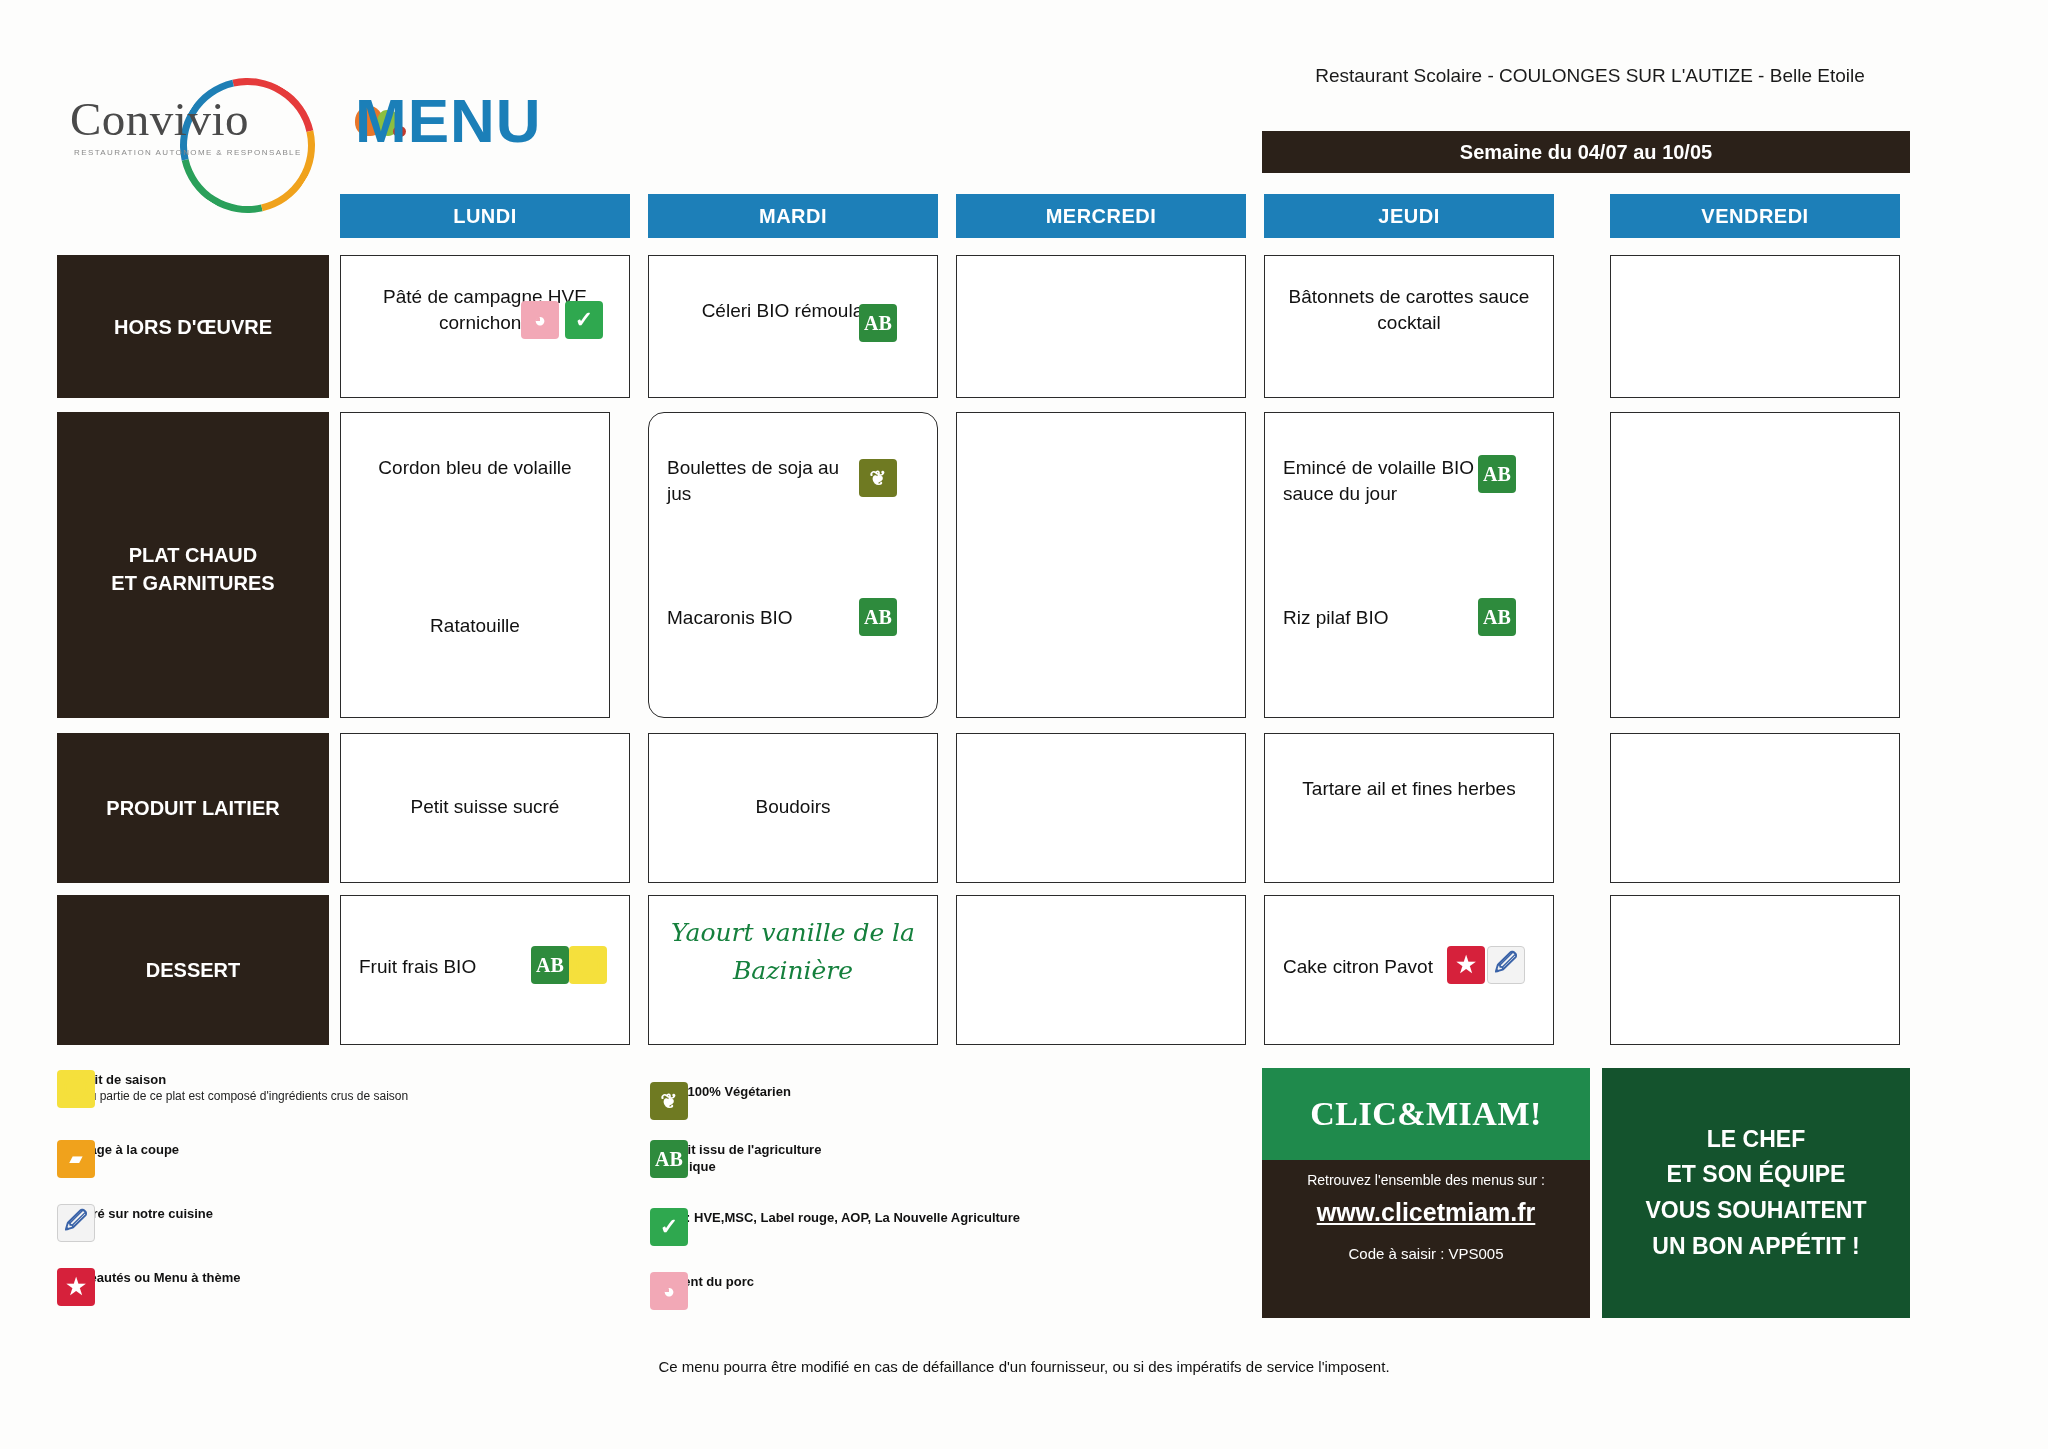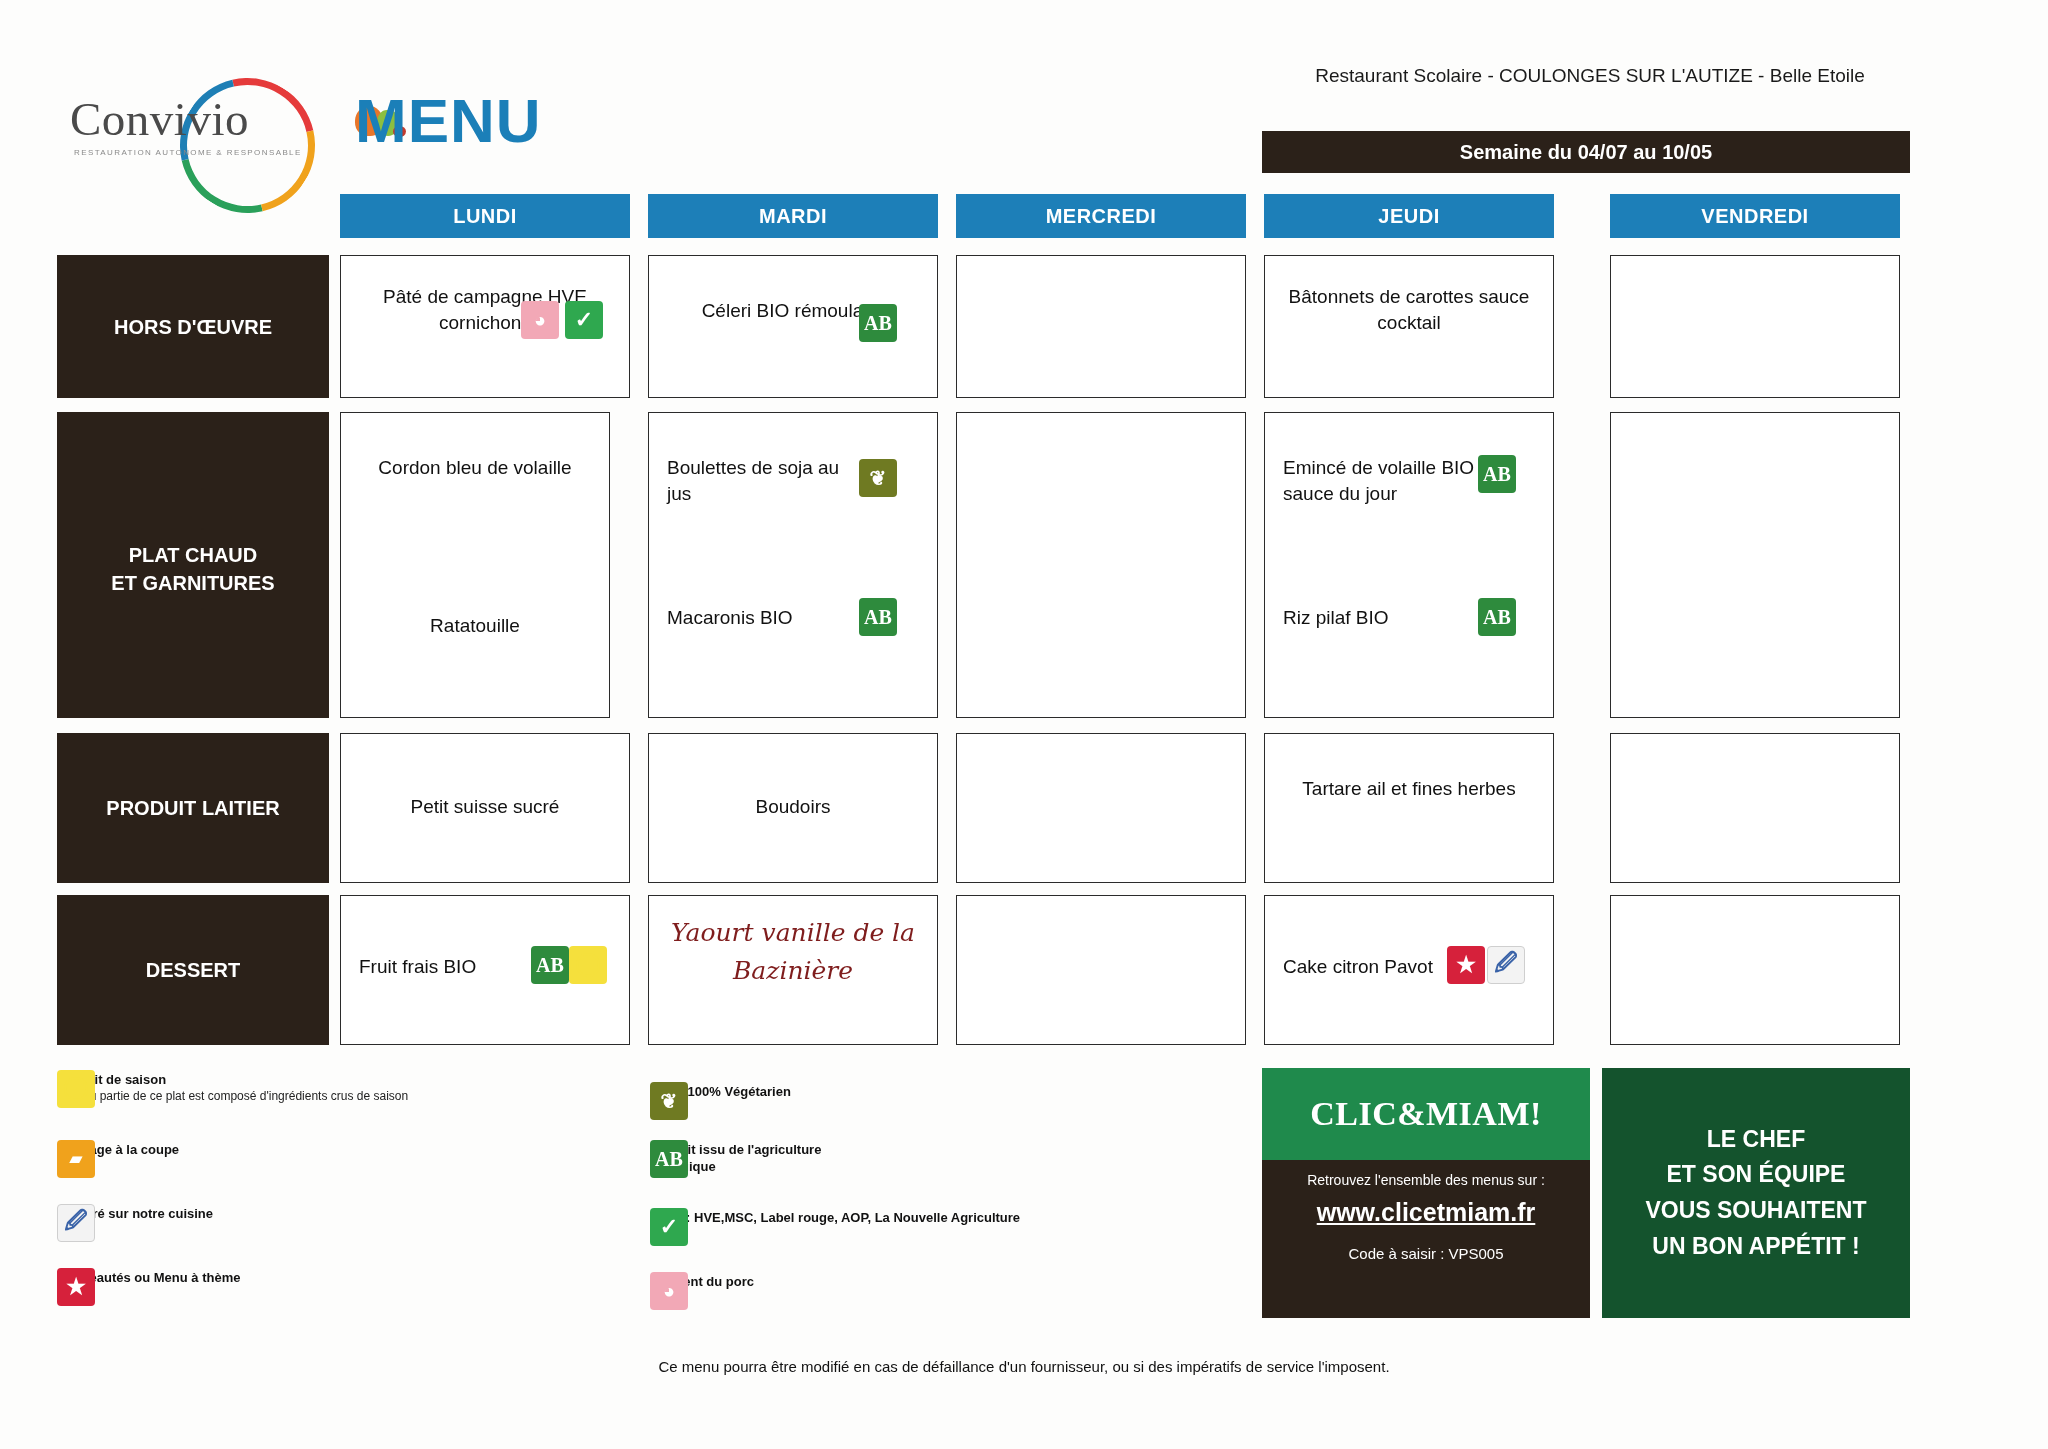--- a/index.html
+++ b/index.html
@@ -143,21 +143,21 @@
     line-height: 1.35;
   }
   .cell-text.left {
     text-align: left;
     left: 18px;
   }
   .handwriting {
     font-family: "DejaVu Serif", serif;
     font-size: 25px;
     font-style: italic;
-    color: #7f1d1d;
+    color: #15803d;
     line-height: 1.5;
   }
 
   
   .badge {
     position: absolute;
     width: 38px; height: 38px;
     border-radius: 4px;
     display: flex; align-items: center; justify-content: center;
     font-size: 17px; font-weight: bold;
@@ -339,21 +339,21 @@
     <div class="cell-text" style="top:28px;">Bâtonnets de carottes sauce cocktail</div>
   </div>
   <div class="cell" style="left:1610px; top:255px; width:290px; height:143px;">
     <div class="cell-text" style="top:48px;"></div>
   </div>
 
   <div class="cell" style="left:340px; top:412px; width:270px; height:306px;">
     <div class="cell-text" style="top:42px;">Cordon bleu de volaille</div>
     <div class="cell-text" style="top:200px;">Ratatouille</div>
   </div>
-  <div class="cell" style="left:648px; top:412px; width:290px; height:306px;">
+  <div class="cell" style="left:648px; top:412px; width:290px; height:306px;border-radius:16px;">
     <div class="cell-text left" style="top:42px; right:70px; text-align:left;">Boulettes de soja au jus</div>
     <div class="badge vegetarien" style="left:210px; top:46px;">
         <span class="glyph-leaf"></span>
       </div>
     <div class="cell-text left" style="top:192px; right:70px; text-align:left;">Macaronis BIO</div>
     <div class="badge ab" style="left:210px; top:185px;">AB</div>
   </div>
   <div class="cell" style="left:956px; top:412px; width:290px; height:306px;">
     <div class="cell-text" style="top:42px;"></div>
   </div>

